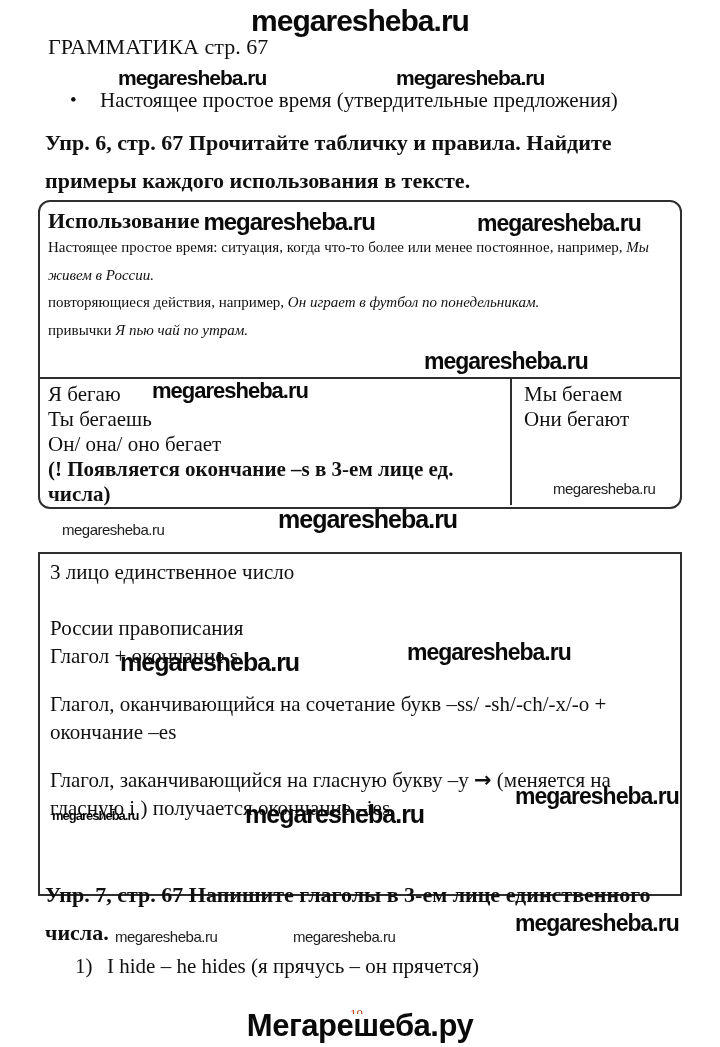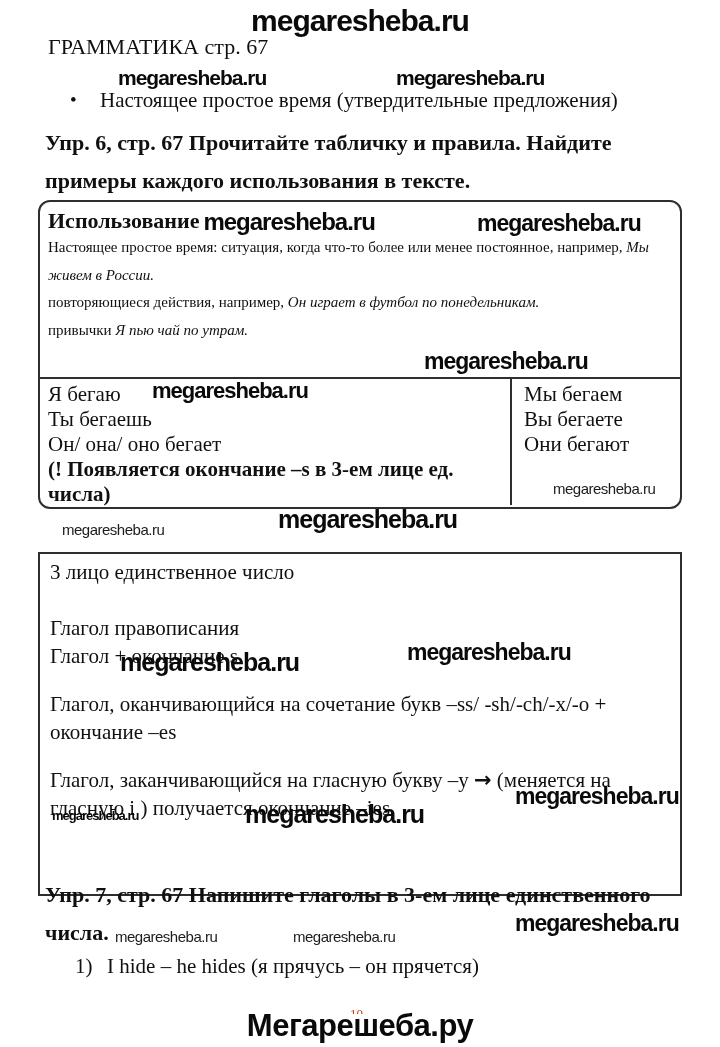--- a/index.html
+++ b/index.html
@@ -76,38 +76,37 @@
   </div>
   <div class="t1-row2">
     <div class="t1-cell-l">
       <div>Я бегаю</div>
       <div>Ты бегаешь</div>
       <div>Он/ она/ оно бегает</div>
       <div class="note-bold">(! Появляется окончание –s в 3-ем лице ед. числа)</div>
     </div>
     <div class="t1-cell-r">
       <div>Мы бегаем</div>
-      <div>Вы бегаете</div>
       <div>Они бегают</div>
     </div>
   </div>
 
   <span class="abs wm" style="left:437px;top:8px;font-size:23px;">megaresheba.ru</span>
   <span class="abs wm" style="left:384px;top:146px;font-size:23px;">megaresheba.ru</span>
   <span class="abs wm" style="left:112px;top:176px;font-size:22px;">megaresheba.ru</span>
   <span class="abs wm-light" style="left:513px;top:278px;font-size:15px;">megaresheba.ru</span>
 </div>
 
 <span class="abs wm" style="left:278px;top:505px;font-size:25px;">megaresheba.ru</span>
 <span class="abs wm-light" style="left:62px;top:521px;font-size:15px;">megaresheba.ru</span>
 
 <div class="abs gtable t2 serif">
   <p>3 лицо единственное число</p>
   <div class="gap-lg"></div>
-  <p>Глагол правописания</p>
+  <p>России правописания</p>
   <p>Глагол + окончание s</p>
   <div class="gap-sm"></div>
   <p>Глагол, оканчивающийся на сочетание букв –ss/ -sh/-ch/-x/-o + окончание –es</p>
   <div class="gap-sm"></div>
   <p><span>Глагол, заканчивающийся на гласную букву –y </span><span class="arrow">→</span><span> (меняется на гласную i ) получается окончание –ies</span></p>
 
   <span class="abs wm" style="left:80px;top:94px;font-size:25px;">megaresheba.ru</span>
   <span class="abs wm" style="left:367px;top:84px;font-size:23px;">megaresheba.ru</span>
   <span class="abs wm" style="left:475px;top:228px;font-size:23px;">megaresheba.ru</span>
   <span class="abs wm" style="left:12px;top:248px;font-size:13px;">megaresheba.ru</span>

